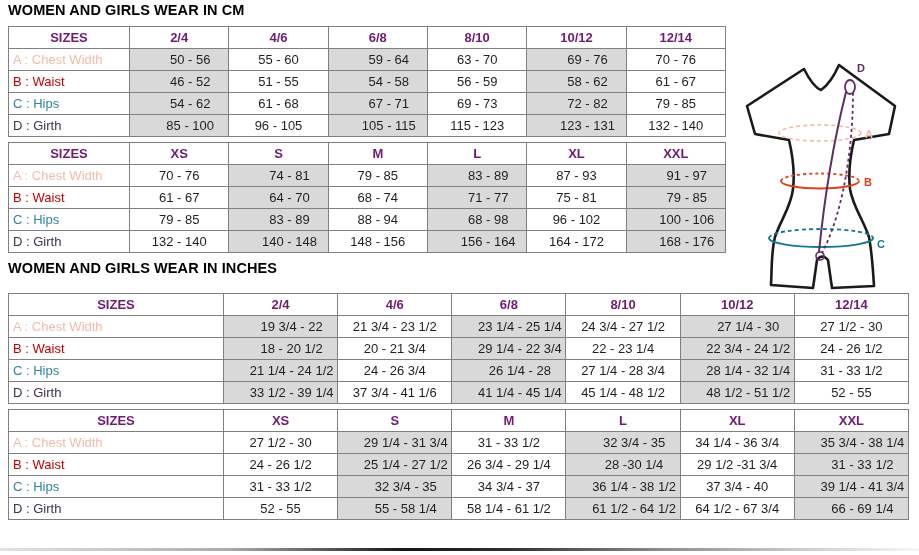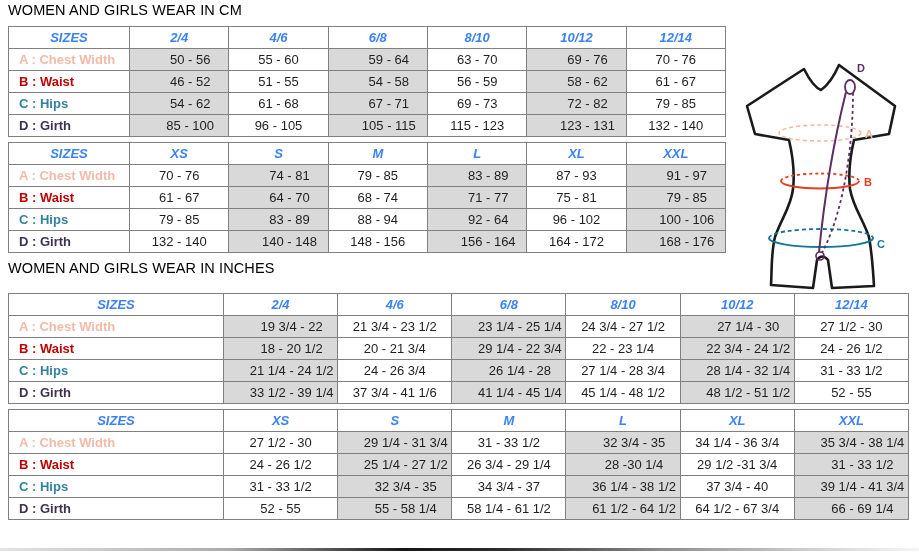--- a/index.html
+++ b/index.html
@@ -14,32 +14,32 @@
     font-family:"Liberation Sans",sans-serif;
     position:relative;overflow:hidden;
   }
   .page{padding:0 0 0 8px;position:relative;}
   h1.page-title{
     margin:0 0 0 -2px;
     font-size:35px;line-height:41px;font-weight:400;
     color:var(--title-color);letter-spacing:0.5px;
   }
   h2.section-heading{
-    font-size:14.5px;font-weight:400;color:#000;
+    font-size:14.5px;font-weight:700;color:#000;
     margin:2px 0 8px 0;letter-spacing:0.1px;
   }
   h2.section-heading.inches{margin:7px 0 17px 0;}
   table{border-collapse:collapse;table-layout:fixed;background:#fff;}
   th,td{
     border:1px solid var(--border);
     text-align:center;font-size:13px;color:#1F1F1F;
     padding:0;height:21px;line-height:21px;white-space:nowrap;overflow:hidden;
   }
-  th{font-weight:700;color:#3b82f6;font-style:italic;}
-  td.row-label{text-align:left;padding-left:10px;font-weight:700;}
+  th{font-weight:700;color:#701a75;}
+  td.row-label{text-align:left;padding-left:4px;font-weight:400;}
   td.shaded{background:var(--shade);padding-left:22px;}
   .t-narrow{width:718px;}
   .t-narrow col.label-col{width:121px;}
   .t-wide{width:901px;}
   .t-wide col.label-col{width:215px;}
   #t1,#t3{margin-bottom:5px;}
   #t2{margin-bottom:0;}
   .figure-wrap{
     position:absolute;left:733px;top:57px;width:182px;height:238px;
   }
@@ -157,21 +157,21 @@
           <td>68 - 74</td>
           <td class="shaded">71 - 77</td>
           <td>75 - 81</td>
           <td class="shaded">79 - 85</td>
         </tr>
         <tr>
           <td class="row-label" style="color: rgb(49, 132, 155);">C : Hips</td>
           <td>79 - 85</td>
           <td class="shaded">83 - 89</td>
           <td>88 - 94</td>
-          <td class="shaded">92 - 64</td>
+          <td class="shaded">68 - 98</td>
           <td>96 - 102</td>
           <td class="shaded">100 - 106</td>
         </tr>
         <tr>
           <td class="row-label" style="color: rgb(63, 49, 81);">D : Girth</td>
           <td>132 - 140</td>
           <td class="shaded">140 - 148</td>
           <td>148 - 156</td>
           <td class="shaded">156 - 164</td>
           <td>164 - 172</td>

